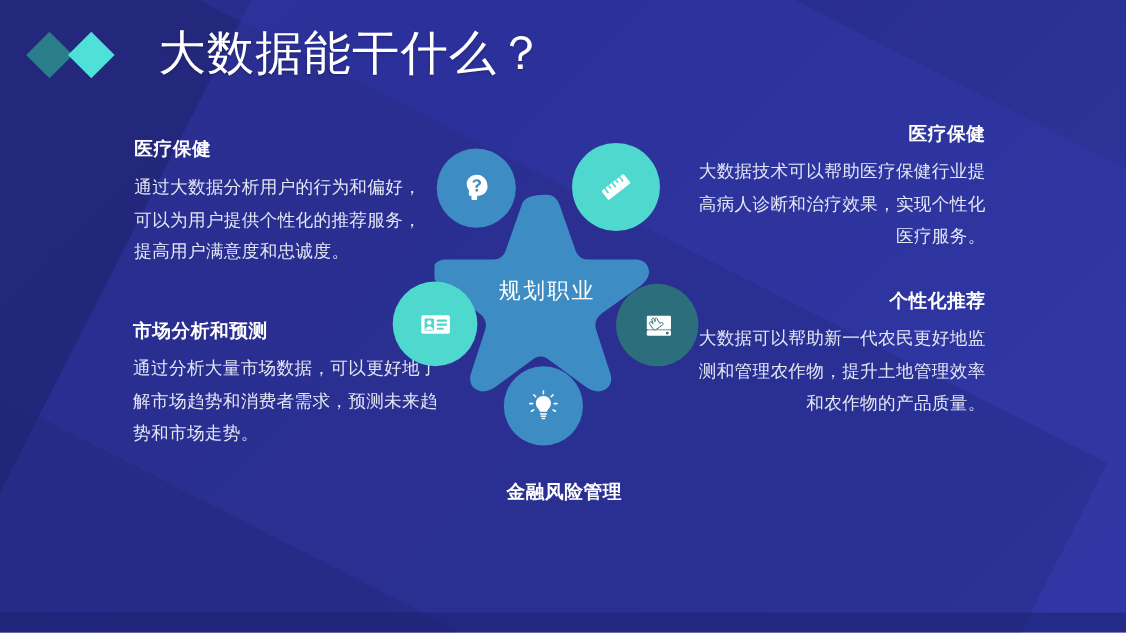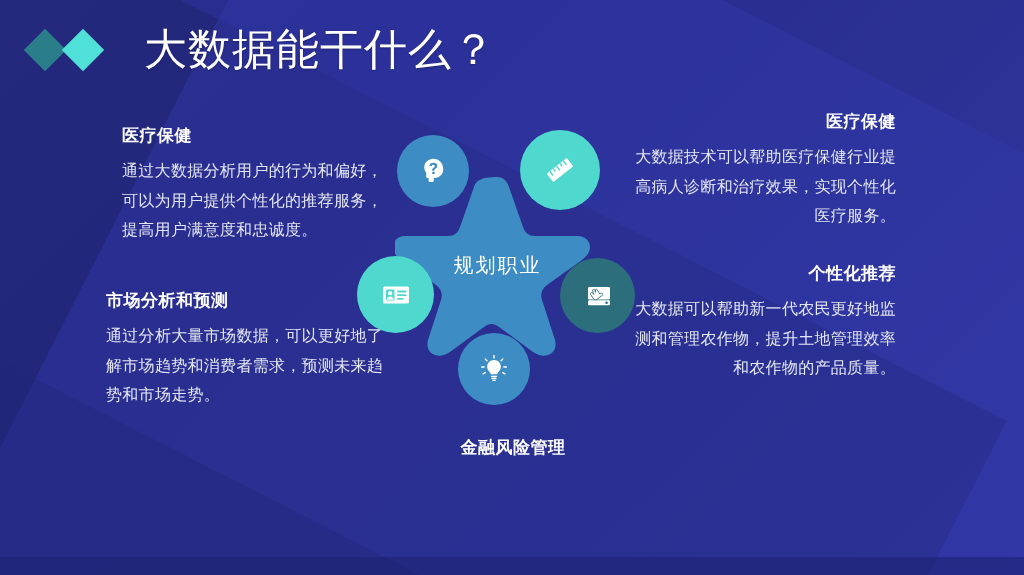--- a/index.html
+++ b/index.html
@@ -57,21 +57,21 @@
   }
   .block p {
     color:#e3e6f4; font-size:16px; line-height:1.85;
     letter-spacing:.3px; font-weight:normal;
   }
   .align-left  { text-align:left; }
   .align-right { text-align:right; }
   .align-center{ text-align:center; }
 
   #block-personalization { left:122px; top:124px; width:265px; }
-  #block-market         { left:106px; top:289px; width:280px; }
+  #block-market         { left:121px; top:289px; width:280px; }
   #block-health         { right:128px; top:110px; width:268px; }
   #block-agri           { right:128px; top:262px; width:268px; }
   #block-finance        { left:318px; top:436px; width:390px; }
 
   
   #graphic { position:absolute; left:340px; top:110px; width:340px; height:310px; }
   #star-svg { position:absolute; left:55px; top:55px; width:205px; height:200px; }
   #star-label {
     position:absolute; left:55px; top:55px; width:205px; height:200px;
     display:flex; flex-direction:row; align-items:center; justify-content:center;

